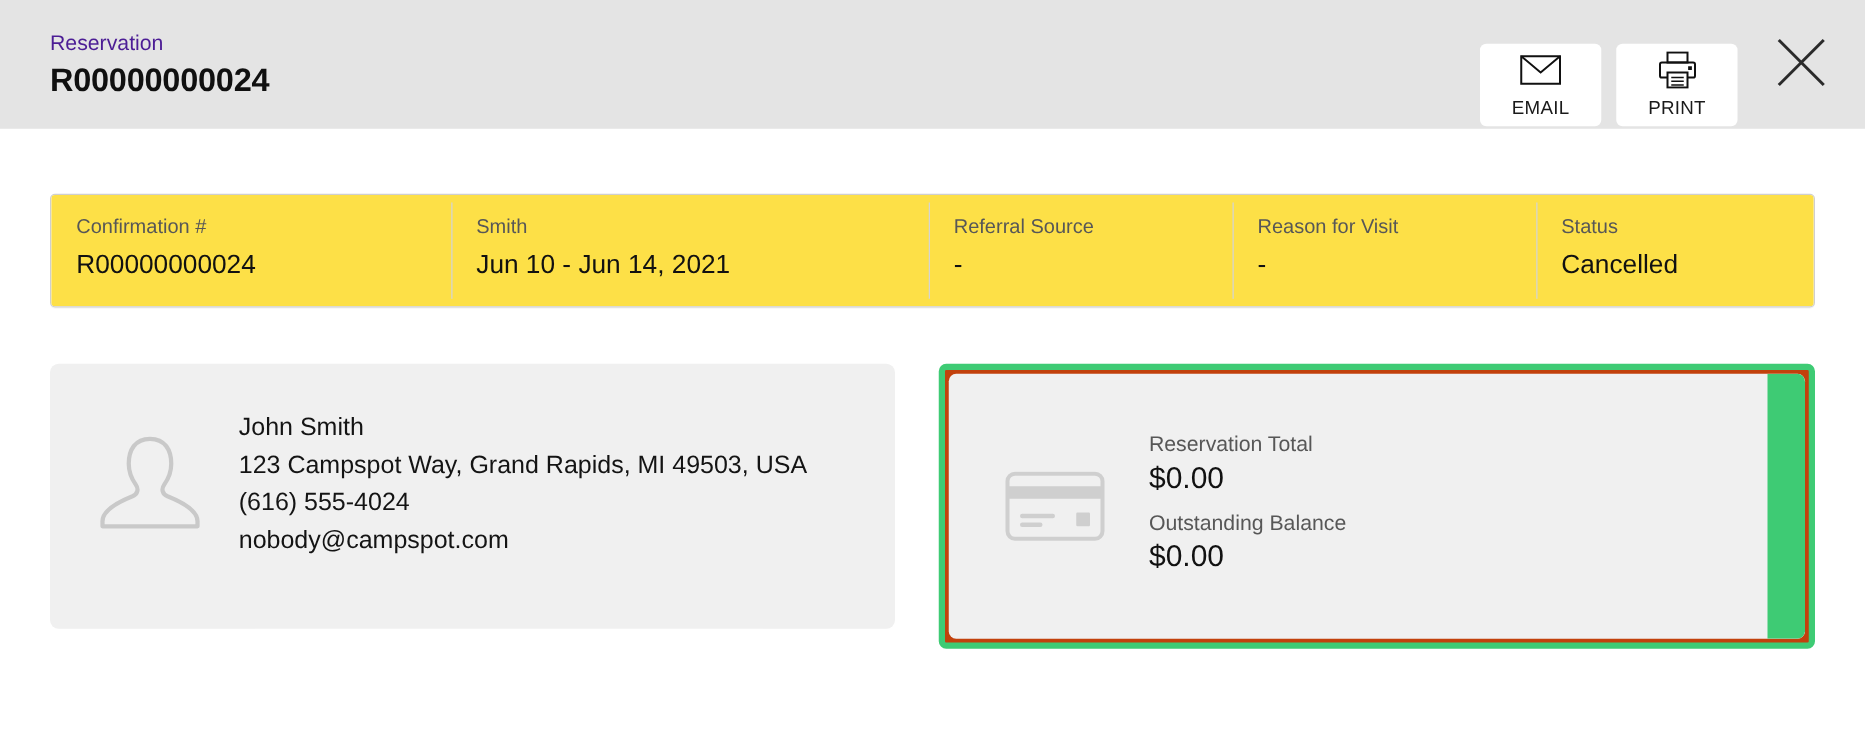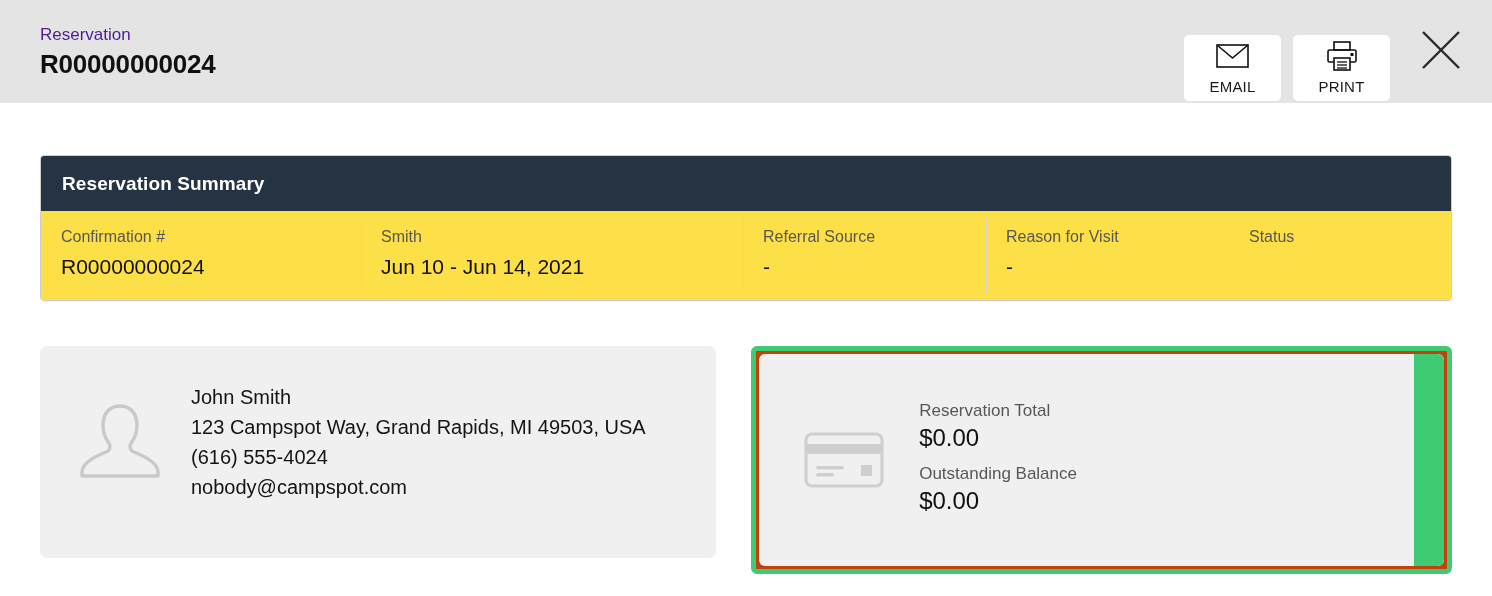--- a/index.html
+++ b/index.html
@@ -326,23 +326,20 @@
         </svg>
       </span>
     </button>
 
   </div>
 </div>
 
 <div class="content">
 
   <div class="summary">
-    <div class="summary-head">
-      <span class="summary-head-title">Reservation Summary</span>
-    </div>
     <div class="summary-row">
 
       <div class="summary-cell cw-0">
         <span class="cell-label">Confirmation #</span>
         <span class="cell-value">R00000000024</span>
       </div>
 
       <div class="summary-cell cw-1">
         <span class="cell-label">Smith</span>
         <span class="cell-value">Jun 10 - Jun 14, 2021</span>
@@ -353,20 +350,21 @@
         <span class="cell-value">-</span>
       </div>
 
       <div class="summary-cell cw-3">
         <span class="cell-label">Reason for Visit</span>
         <span class="cell-value">-</span>
       </div>
 
       <div class="summary-cell cw-4">
         <span class="cell-label">Status</span>
+        <span class="cell-value">Cancelled</span>
       </div>
 
     </div>
   </div>
 
   <div class="cards-row">
 
     <div class="guest-card">
       <div class="guest-avatar">
         <svg width="88" height="88" viewBox="0 0 88 88" fill="none">

